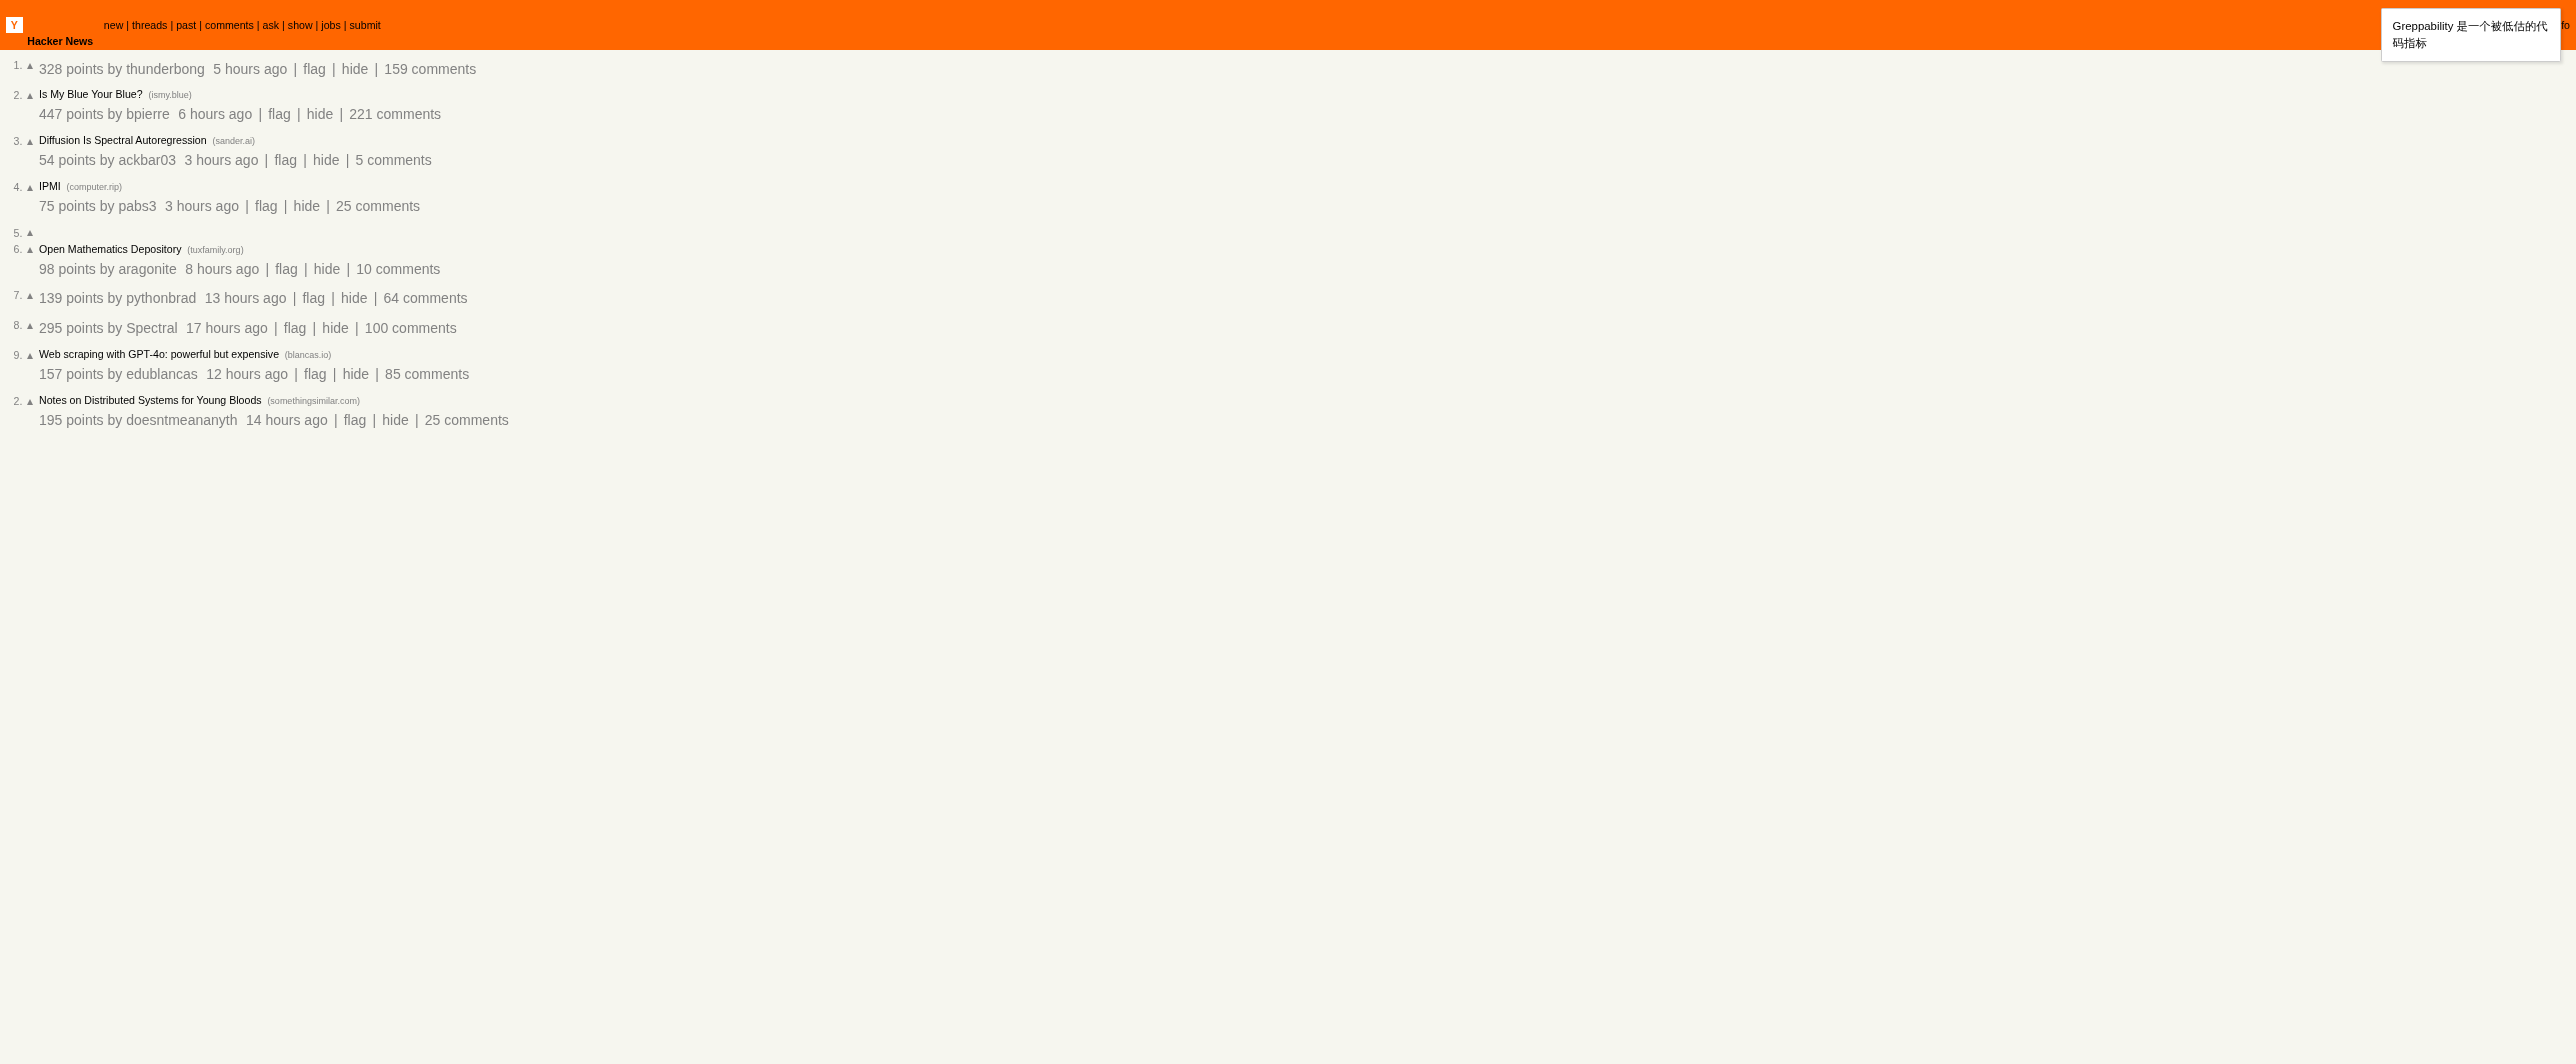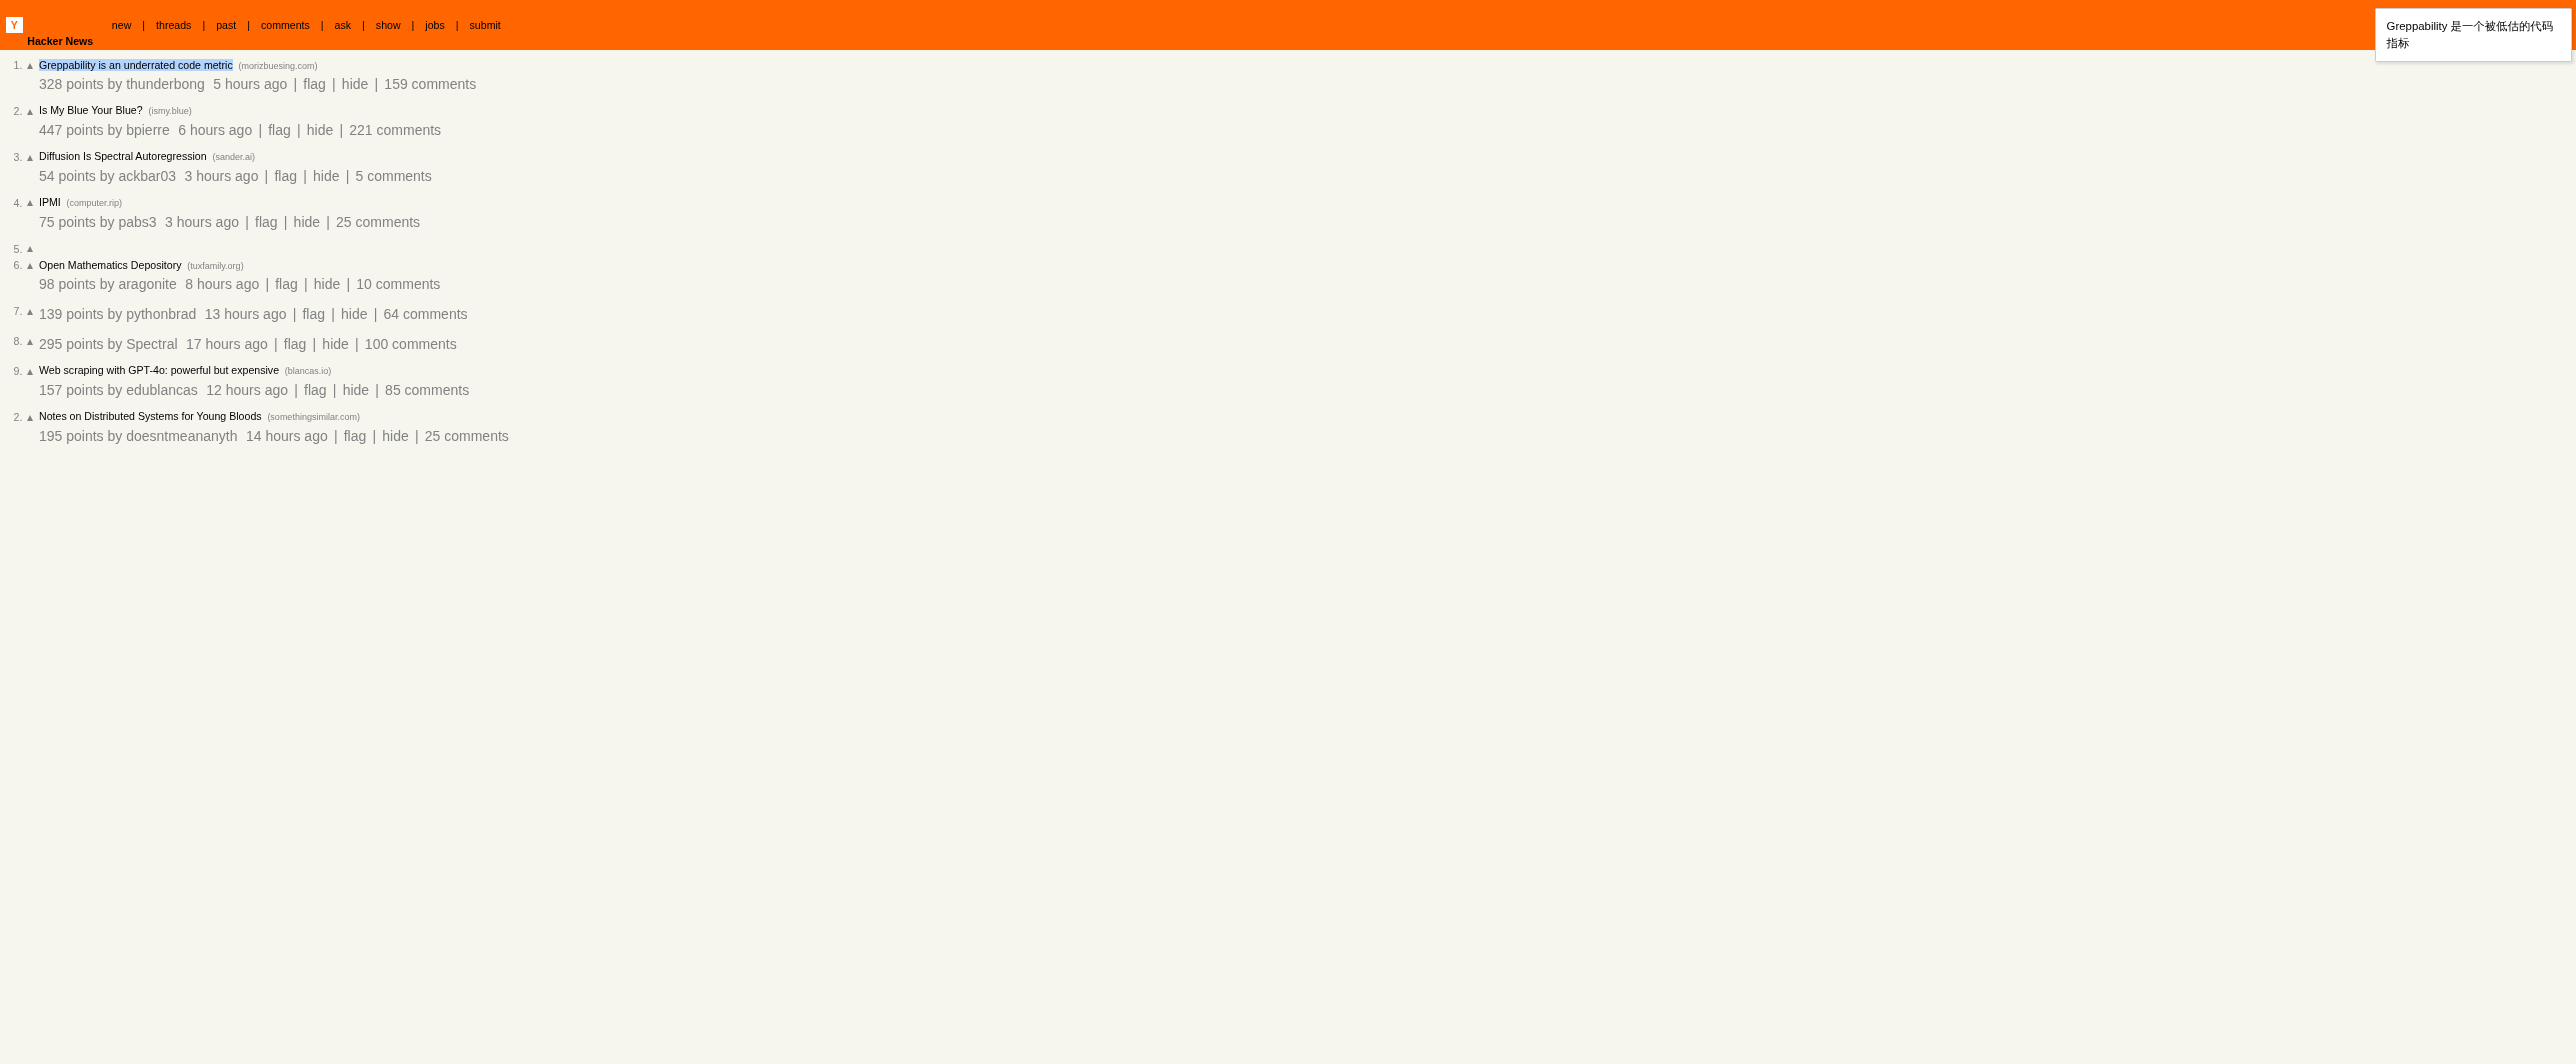--- a/index.html
+++ b/index.html
@@ -34,21 +34,21 @@
     #site-title {
       font-weight: bold;
       color: black;
       font-size: 10.6px;
       white-space: nowrap;
       margin-top: 32px;
     }
     #nav-links {
       display: flex;
       align-items: center;
-      gap: 8px;
+      gap: 0;
       color: black;
       font-size: 10.6px;
     }
     .nav-sep {
       margin: 0 3px;
       color: black;
     }
     .nav-link {
       color: black;
       text-decoration: none;
@@ -123,22 +123,22 @@
       color: #828282;
       text-decoration: none;
       cursor: pointer;
     }
     .meta-sep { margin: 0 2.3px; }
 
     
     #tooltip {
       position: fixed;
       top: 7.6px;
-      right: 4px;
-      width: 197px;
+      right: 15px;
+      width: 180px;
       background: white;
       border: 0.8px solid #ccc;
       padding: 9px 10.6px;
       font-size: 11.4px;
       line-height: 1.5;
       z-index: 999;
       box-shadow: 1.5px 1.5px 3px rgba(0,0,0,0.1);
       border-radius: 1.5px;
     }
 
@@ -177,24 +177,20 @@
 </div>
 
 <div id="main">
   <div id="story-list">
       <div class="story-row">
       <div class="story-number">1.</div>
       <div class="story-vote">
         <div class="upvote-arrow"></div>
       </div>
       <div class="story-content">
-        <div class="story-title-line">
-          <a class="story-title highlighted">Greppability is an underrated code metric</a>
-          <span class="story-domain">(morizbuesing.com)</span>
-        </div>
         <div class="story-meta">
           328 points by <a>thunderbong</a>
           <span class="meta-sep"></span>5 hours ago
           <span class="meta-sep"> | </span><a>flag</a>
           <span class="meta-sep"> | </span><a>hide</a>
           <span class="meta-sep"> | </span><a>159 comments</a>
         </div>
       </div>
     </div>
       <div class="story-row">

